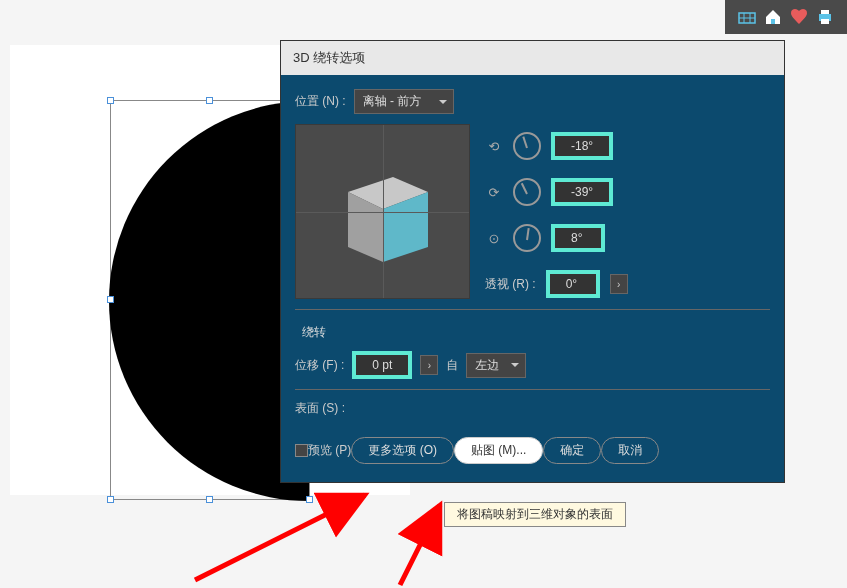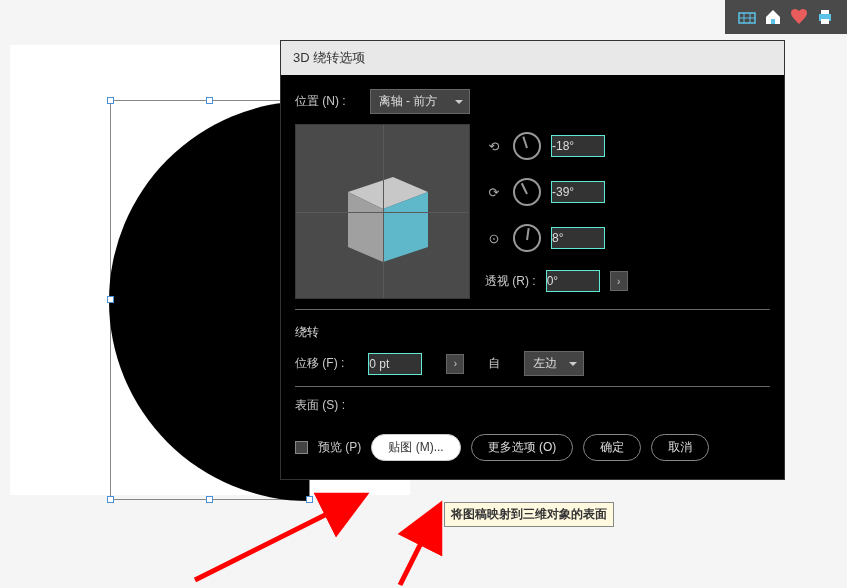--- a/index.html
+++ b/index.html
@@ -11,58 +11,58 @@
 
 .canvas { position: absolute; left: 10px; top: 45px; width: 400px; height: 450px; background: white; }
 .selection-box { position: absolute; left: 100px; top: 55px; width: 200px; height: 400px; border: 1px solid #888; }
 .sel-handle { position: absolute; width: 7px; height: 7px; background: white; border: 1px solid #4a90d9; }
 .sel-tl { top: -4px; left: -4px; } .sel-tm { top: -4px; left: 50%; margin-left: -4px; } .sel-tr { top: -4px; right: -4px; }
 .sel-ml { top: 50%; left: -4px; margin-top: -4px; } .sel-mr { top: 50%; right: -4px; margin-top: -4px; }
 .sel-bl { bottom: -4px; left: -4px; } .sel-bm { bottom: -4px; left: 50%; margin-left: -4px; } .sel-br { bottom: -4px; right: -4px; }
 .half-circle { position: absolute; width: 400px; height: 400px; background: black; border-radius: 50%; right: -200px; top: 0px; clip-path: inset(0 200px 0 0); }
 .center-dot { position: absolute; width: 4px; height: 4px; background: white; top: 50%; right: -2px; }
 
-.dialog { position: absolute; left: 280px; top: 40px; width: 505px; background: #000000; border: 1px solid #333; font-size: 12px; color: #ccc; }
+.dialog { position: absolute; left: 280px; top: 40px; width: 505px; background: #0c4a6e; border: 1px solid #333; font-size: 12px; color: #ccc; }
 .dialog-title { background: #e8e8e8; color: #333; padding: 8px 12px; font-size: 13px; }
 .dialog-body { padding: 14px; }
 
-.row { display: flex; align-items: center; margin-bottom: 10px; gap: 24px; }
+.row { display: flex; align-items: center; margin-bottom: 10px; gap: 8px; }
 .label { color: #ccc; }
 
 .dropdown { background: #444; border: 1px solid #666; padding: 3px 15px 3px 8px; color: #ddd; position: relative; min-width: 100px; display: inline-flex; align-items: center; cursor: pointer; }
 .dropdown::after { content: ''; position: absolute; right: 6px; top: 50%; margin-top: -2px; border: 4px solid transparent; border-top-color: #ccc; }
 
 .position-section { display: flex; gap: 15px; align-items: flex-start; }
 .cube-area { width: 175px; height: 175px; background: #4a4a4a; position: relative; display: flex; align-items: center; justify-content: center; border: 1px solid #3a3a3a; }
 .grid-cross-h { position: absolute; top: 50%; left: 0; right: 0; height: 1px; background: #5a5a5a; }
 .grid-cross-v { position: absolute; left: 50%; top: 0; bottom: 0; width: 1px; background: #5a5a5a; }
 
 .angle-controls { display: flex; flex-direction: column; gap: 18px; padding-top: 8px; }
 .angle-row { display: flex; align-items: center; gap: 10px; }
 .axis-icon { width: 18px; height: 14px; color: #aaa; font-size: 13px; display: flex; align-items: center; justify-content: center; }
 .dial { width: 28px; height: 28px; border: 2px solid #999; border-radius: 50%; position: relative; }
 .dial-line { position: absolute; width: 2px; height: 12px; background: #999; left: 50%; top: 2px; margin-left: -1px; transform-origin: 50% 12px; }
-.value-box { background: #333; border: 1px solid #5eead4; padding: 3px 0; color: #ddd; min-width: 54px; display: inline-block; }
+.value-box { background: #333; border: 4px solid #5eead4; padding: 3px 16px; color: #ddd; min-width: 54px; display: inline-block; }
 .step-btn { background: #444; border: 1px solid #666; width: 18px; height: 20px; color: #ccc; display: flex; align-items: center; justify-content: center; cursor: pointer; font-size: 10px; }
 
-.section-title { color: #ddd; margin: 14px 0 10px 0; }
+.section-title { color: #ddd; margin: 14px 0 10px 7px; }
 .divider { border-top: 1px solid #666; margin: 10px 0; }
 
 .endpoint-icons { display: flex; gap: 5px; }
 .endpoint-icon { width: 22px; height: 22px; border: 1px solid #666; border-radius: 50%; background: #3a3a3a; cursor: pointer; display:flex; align-items:center; justify-content:center; }
 .endpoint-icon.active { border-color: #aaa; }
 .ei-dot { width:10px; height:10px; border-radius:50%; background:#888; }
 .ei-ring { width:10px; height:10px; border-radius:50%; border:2px solid #888; }
 
-.button-row { display: flex; align-items: center; gap: 10px; padding: 10px 0 4px 0; }
+.button-row { display: flex; align-items: center; padding: 10px 0 4px 0; }
 .checkbox { width: 13px; height: 13px; border: 1px solid #888; background: #444; cursor: pointer; }
 .btn { border: 1px solid #888; border-radius: 14px; padding: 4px 16px; color: #ddd; background: transparent; cursor: pointer; font-size: 12px; }
 .btn-white { background: white; color: #333; border-color: #ccc; }
 
-.tooltip { position: absolute; left: 444px; top: 502px; background: #fff9e0; border: 1px solid #888; padding: 3px 6px; font-size: 12px; color: #333; z-index: 10; font-weight: bold; }
+.tooltip { position: absolute; left: 444px; top: 502px; background: #fff9e0; border: 1px solid #888; padding: 3px 12px; font-size: 12px; color: #333; z-index: 10; }
 
 .arrow-red { position: absolute; pointer-events: none; }
 .arrow-red svg { overflow: visible; }
 </style>
 </head>
 <body>
 
 <div class="toolbar-top">
   <div class="toolbar-icons">
     <div class="tool-icon">
@@ -175,22 +175,22 @@
     </div>
 
     <div class="divider"></div>
     <div class="row">
       <span class="label">表面 (S) :</span>
     </div>
 
     <div class="button-row">
       <div class="checkbox"></div>
       <span class="label">预览 (P)</span>
+      <button class="btn">更多选项 (O)</button>
       <button class="btn btn-white">贴图 (M)...</button>
-      <button class="btn">更多选项 (O)</button>
       <button class="btn">确定</button>
       <button class="btn">取消</button>
     </div>
   </div>
 </div>
 
 <div class="tooltip">将图稿映射到三维对象的表面</div>
 
 <div class="arrow-red" style="left:185px; top:490px">
   <svg width="200" height="100">

